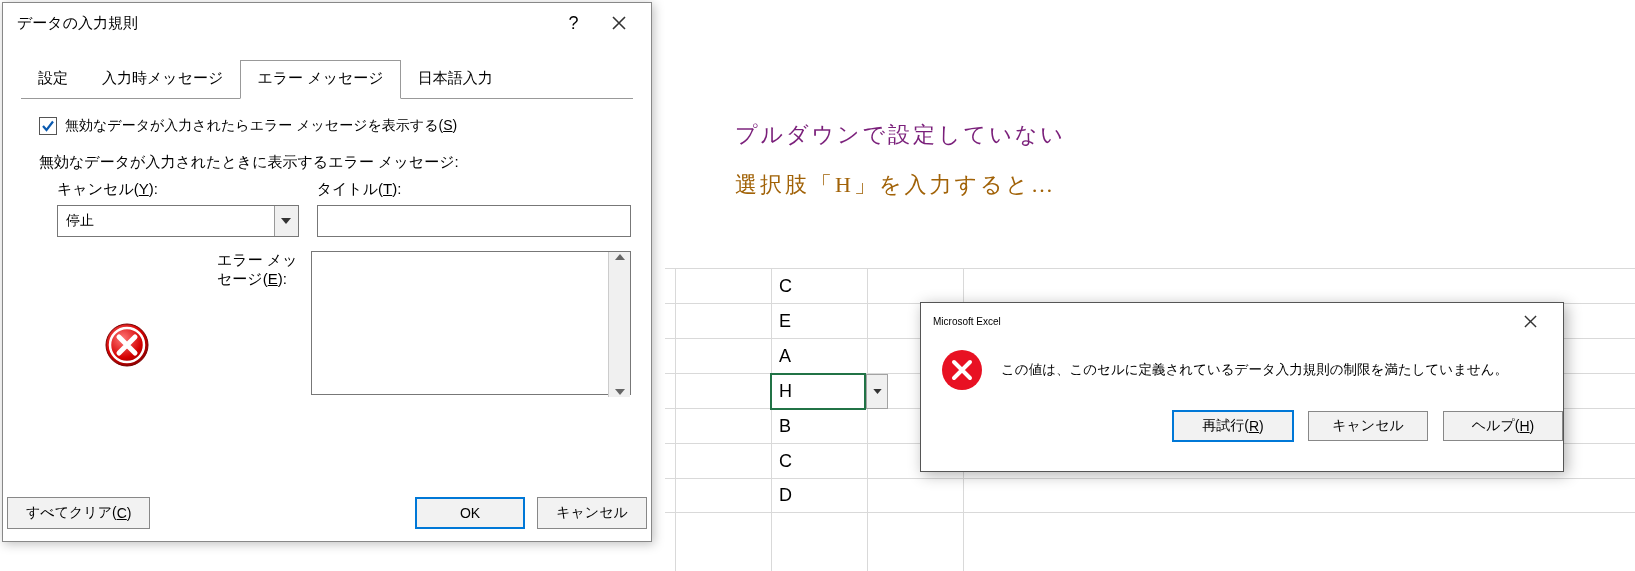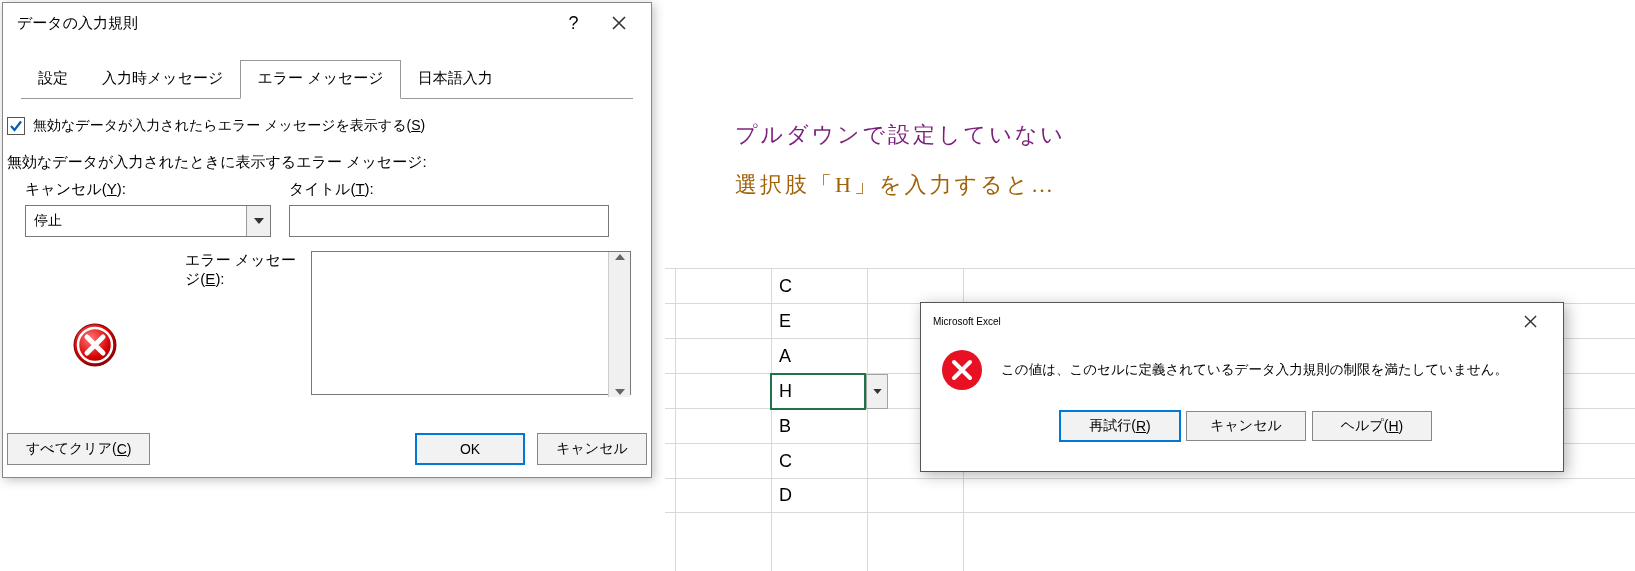--- a/index.html
+++ b/index.html
@@ -1,30 +1,30 @@
 <!DOCTYPE html>
 <html><head>
 <meta charset="utf-8">
 <style>
 html,body{margin:0;padding:0;font-family:"Yu Gothic UI","Meiryo","MS PGothic",sans-serif;font-size:14px;background:#fff;width:1635px;height:571px;overflow:hidden;color:#000}
 *{box-sizing:border-box}
 
 
-.dv-dialog{position:absolute;left:2px;top:2px;width:650px;height:476px;background:#fff;border:1px solid #888;box-shadow:2px 2px 10px rgba(0,0,0,.25)}
+.dv-dialog{position:absolute;left:2px;top:2px;width:650px;height:540px;background:#fff;border:1px solid #888;box-shadow:2px 2px 10px rgba(0,0,0,.25)}
 .dv-titlebar{height:40px;display:flex;align-items:center;padding:0 10px 0 14px;background:#fff;font-size:15px}
 .dv-titlebar .spacer{flex:1}
 .dv-titlebar .help,.dv-titlebar .close{width:45px;height:28px;display:flex;align-items:center;justify-content:center;font-size:18px;cursor:pointer}
 .dv-titlebar .close svg{stroke:#333;stroke-width:1.6}
 
 .dv-tabs{display:flex;align-items:flex-end;padding:16px 18px 0 18px;gap:0}
 .dv-tab{padding:8px 16px 10px 16px;border:1px solid transparent;cursor:pointer;font-size:15px;position:relative;top:1px}
 .dv-tab.active{border:1px solid #999;border-bottom:1px solid #fff;background:#fff}
 .dv-tabline{height:1px;background:#999;margin:0 18px}
 
-.dv-body{padding:18px 20px 0 4px}
+.dv-body{padding:18px 20px 0 36px}
 .chk-row{display:flex;align-items:center;gap:8px;margin-bottom:18px}
 .chk{width:18px;height:18px;border:1px solid #555;display:flex;align-items:center;justify-content:center;cursor:pointer;background:#fff}
 .chk svg{stroke:#0a5ab0;stroke-width:2.2;fill:none}
 .section-label{margin:8px 0 8px 0;font-size:15px}
 
 .form-row{display:flex;gap:18px;margin:0 0 14px 18px}
 .form-col{display:flex;flex-direction:column;gap:6px}
 .col-style{width:246px}
 .col-title{width:320px}
 .lbl{font-size:15px}
@@ -66,21 +66,21 @@
 
 
 .err-dialog{position:absolute;left:255px;top:302px;width:644px;height:170px;background:#fff;border:1px solid #555;box-shadow:3px 3px 14px rgba(0,0,0,.3)}
 .err-titlebar{height:36px;display:flex;align-items:center;padding:0 10px 0 12px;font-size:10px}
 .err-titlebar .spacer{flex:1}
 .err-close{width:45px;height:28px;display:flex;align-items:center;justify-content:center;cursor:pointer}
 .err-close svg{stroke:#333;stroke-width:1.5}
 .err-content{display:flex;align-items:center;padding:10px 20px 6px 20px;gap:18px}
 .err-big-icon{width:42px;height:42px;flex:none}
 .err-text{font-size:13.5px;line-height:1.6}
-.err-buttons{display:flex;justify-content:center;gap:6px;padding:14px 0 0 8px}
+.err-buttons{display:flex;justify-content:flex-end;gap:15px;padding:14px 0 0 8px}
 .err-buttons .btn-std{min-width:120px;height:30px}
 .err-buttons .btn-default{border:1px solid #0078d7;box-shadow:0 0 0 1px #0078d7}
 
 
 .und{text-decoration:underline}
 </style>
 </head>
 <body>
 
 <div class="dv-dialog">

